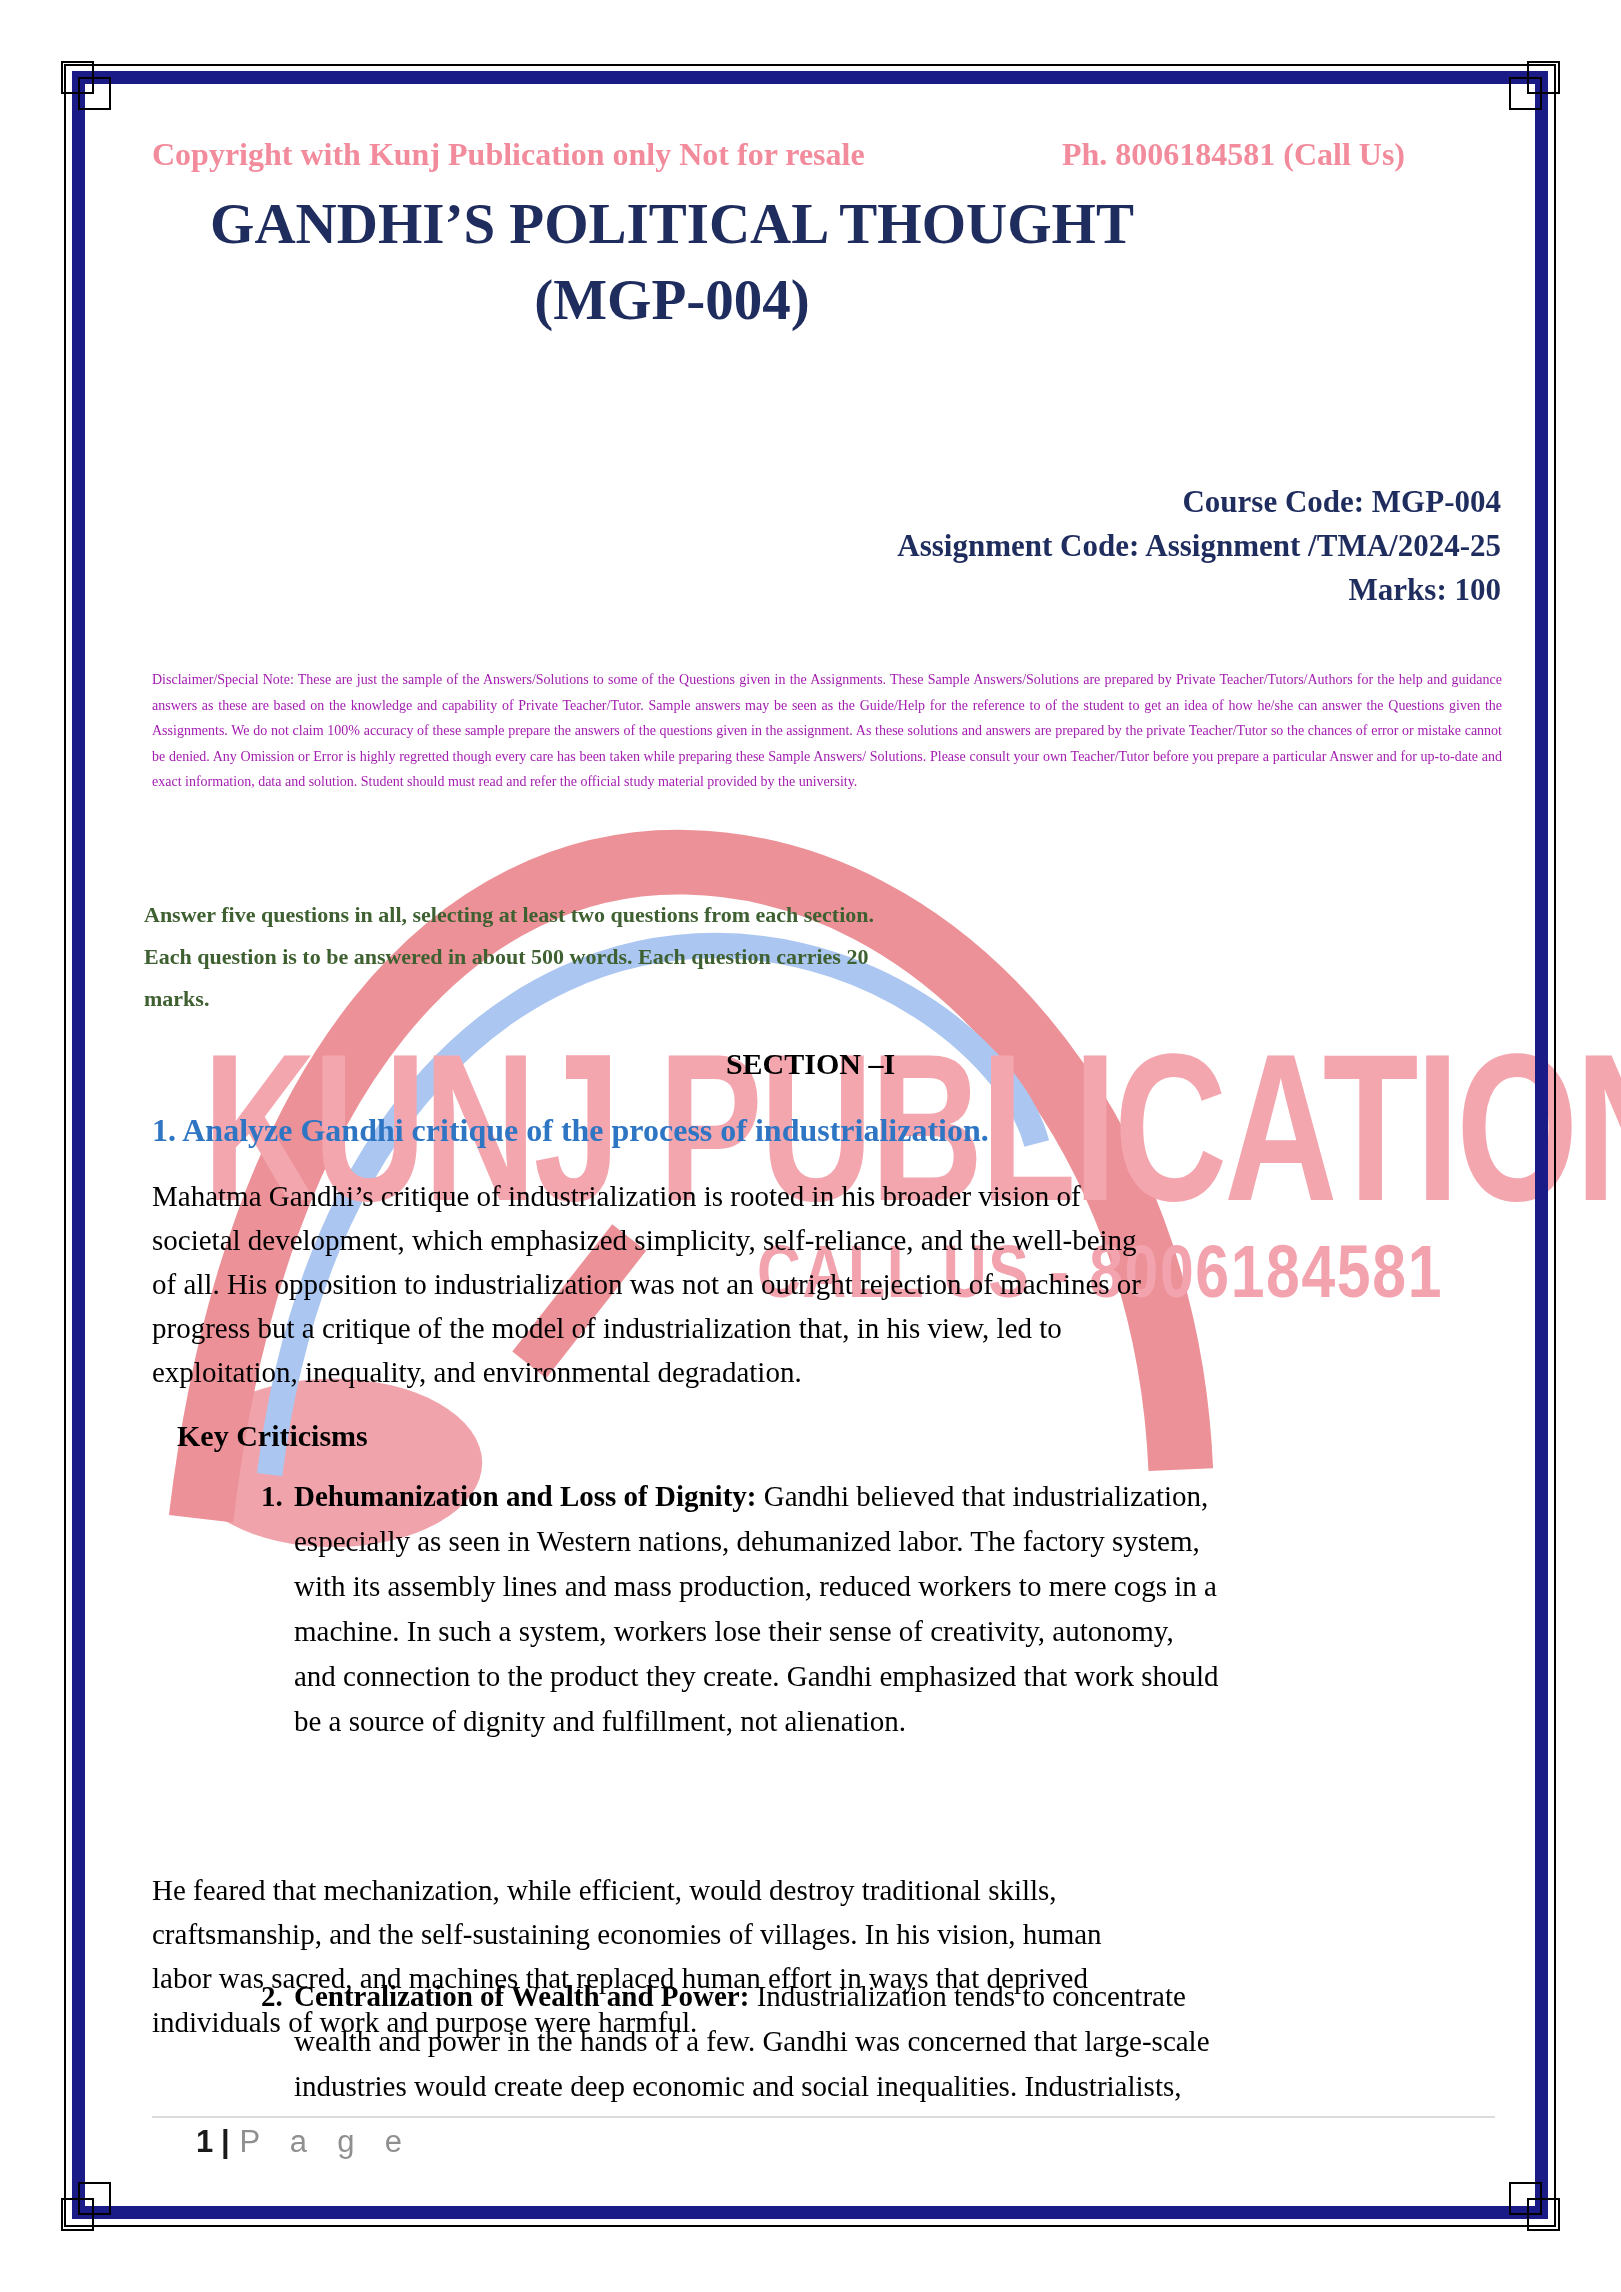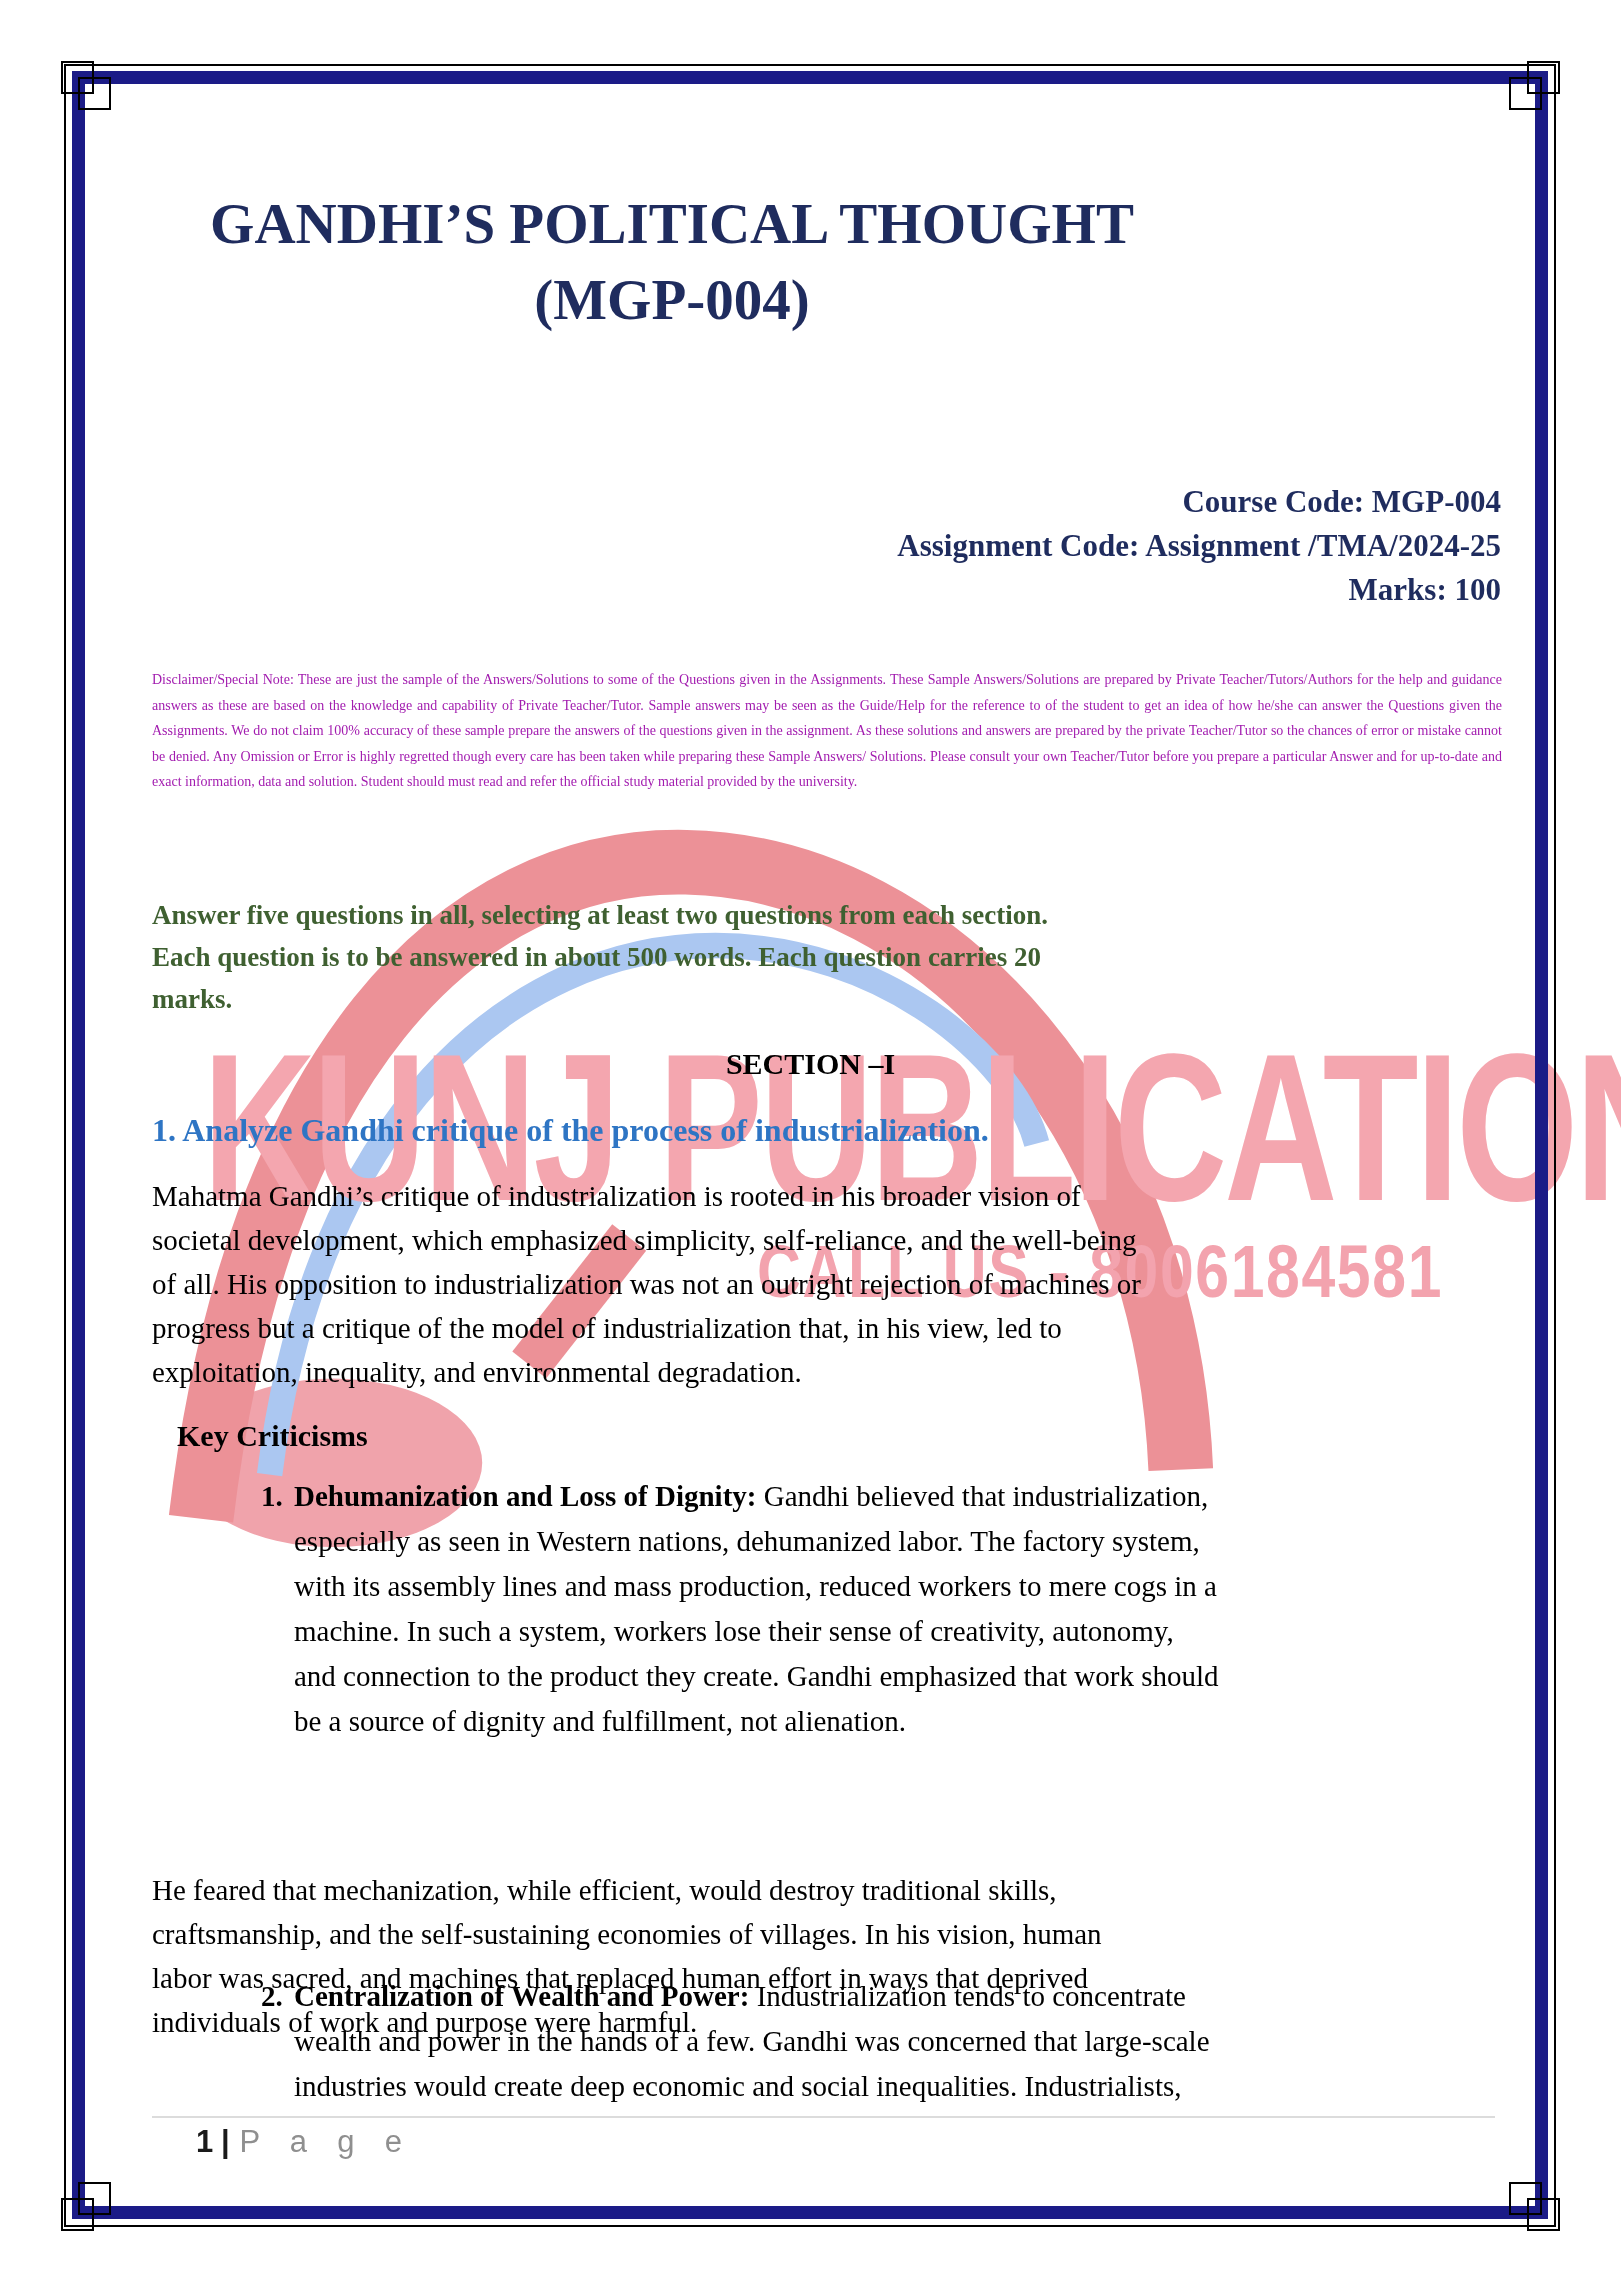--- a/index.html
+++ b/index.html
@@ -55,22 +55,22 @@
   }
   .course-block {
     right:120px; top:480px; text-align:right;
     font-size:31px; line-height:44px; font-weight:bold; color:#1f2c5e;
   }
   .disclaimer {
     left:152px; top:667px; width:1350px; 
     font-size:14px; line-height:25.5px; color:#a21caf; text-align:justify;
   }
   .instructions {
-    left:152px; top:894px; width:1313px;
-    font-size:27px; line-height:42px; font-weight:bold; color:#3f6031;
+    left:144px; top:894px; width:1313px;
+    font-size:22px; line-height:42px; font-weight:bold; color:#3f6031;
   }
   .section-heading {
     left:0; top:1045px; width:1621px; text-align:center;
     font-size:30px; line-height:37px; font-weight:bold; color:#000;
   }
   .question {
     left:152px; top:1111px; width:1372px;
     font-size:32px; line-height:39px; font-weight:bold; color:#2e75c4;
   }
   .body-para {
@@ -120,20 +120,24 @@
   <div class="frame-band"></div>
   <div class="corner-sq tl-a"></div>
   <div class="corner-sq tl-b"></div>
   <div class="corner-sq tr-a"></div>
   <div class="corner-sq tr-b"></div>
   <div class="corner-sq bl-a"></div>
   <div class="corner-sq bl-b"></div>
   <div class="corner-sq br-a"></div>
   <div class="corner-sq br-b"></div>
 
+  <div class="content-el header-line">
+    <span>Copyright with Kunj Publication only Not for resale</span>
+    <span>Ph. 8006184581 (Call Us)</span>
+  </div>
 
   <div class="content-el doc-title">
     <div>GANDHI’S POLITICAL THOUGHT</div>
     <div>(MGP-004)</div>
   </div>
 
   <div class="content-el course-block">
     <div>Course Code: MGP-004</div>
     <div>Assignment Code: Assignment /TMA/2024-25</div>
     <div>Marks: 100</div>

